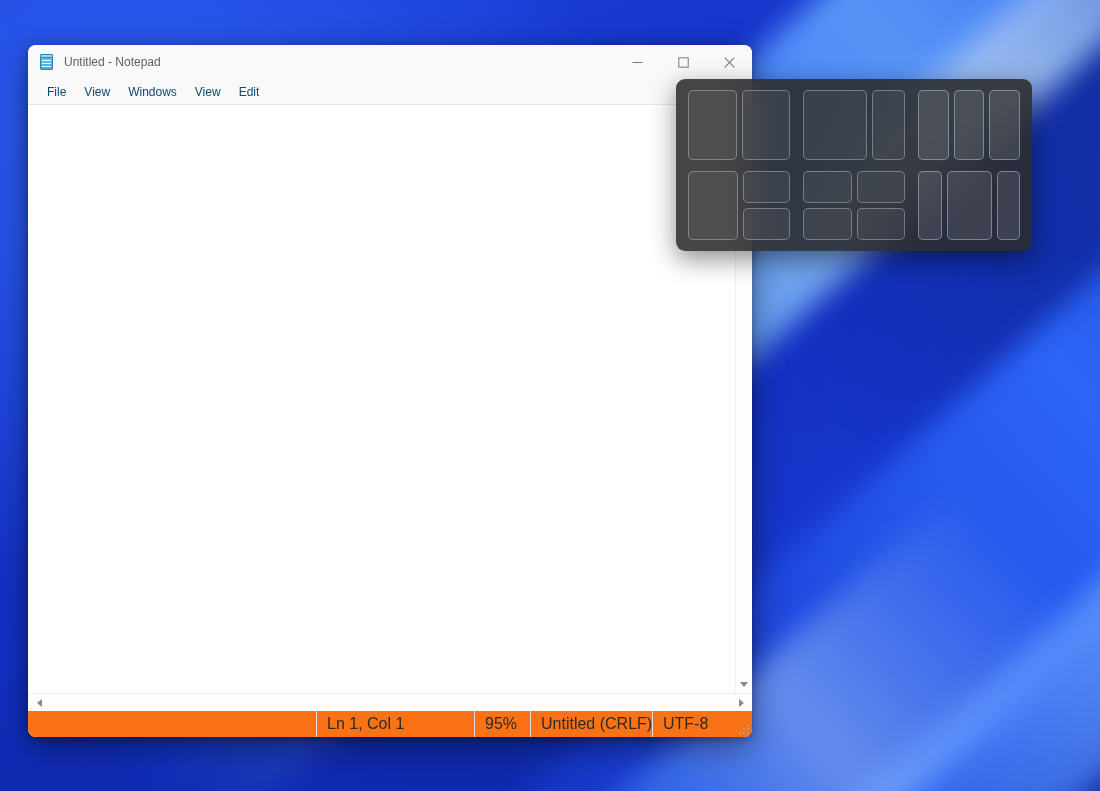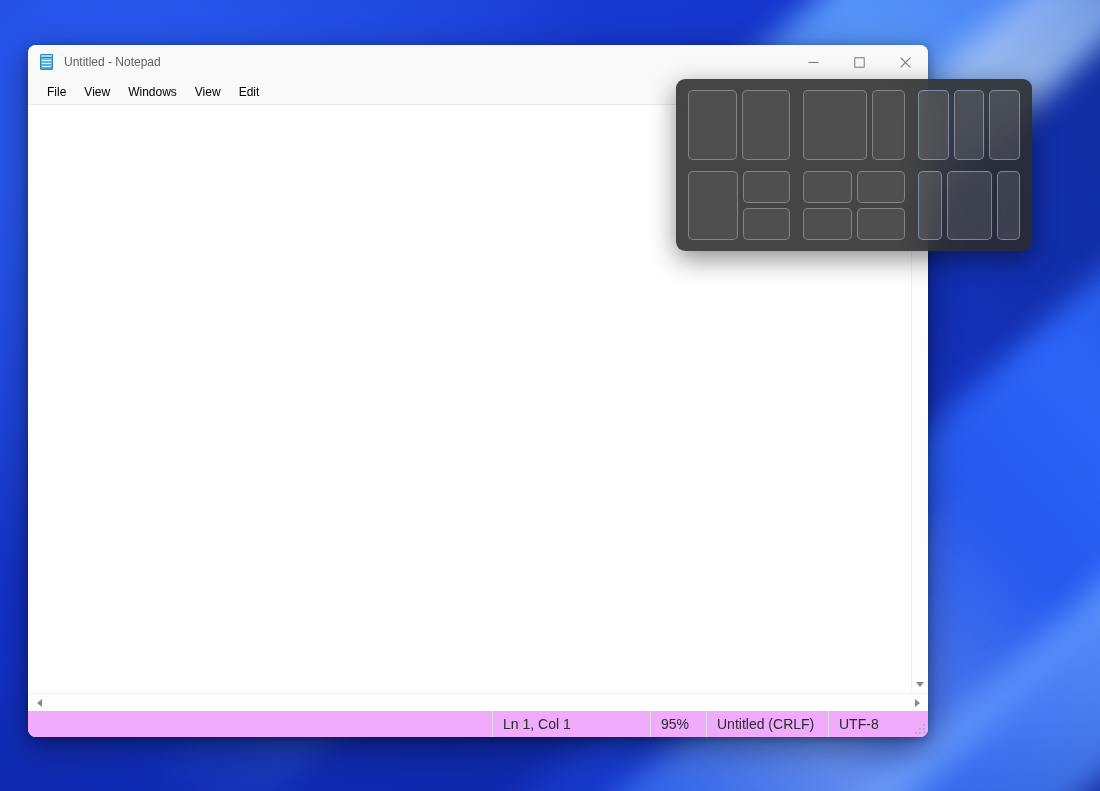--- a/index.html
+++ b/index.html
@@ -87,21 +87,21 @@
   .vig {
     inset: 0;
     background: radial-gradient(ellipse 120% 110% at 50% 45%, rgba(0,0,0,0) 55%, rgba(0,10,70,.45) 100%);
   }
 
   
   #notepad {
     position: absolute;
     left: 28px;
     top: 45px;
-    width: 900px;
+    width: 724px;
     height: 692px;
     background: #f3f3f3;
     border-radius: 8px;
     box-shadow: 0 10px 34px rgba(0,0,0,.42), 0 2px 8px rgba(0,0,0,.28);
     overflow: hidden;
     display: flex;
     flex-direction: column;
   }
 
   
@@ -181,21 +181,21 @@
     background: #f9f9f9;
     display: flex;
     align-items: center;
     padding-left: 10px;
     gap: 0;
     border-bottom: 1px solid #e7e7e7;
     flex: 0 0 auto;
   }
   .menu-item {
     font-size: 12px;
-    color: #000000;
+    color: #0c4a6e;
     padding: 3px 9px;
     line-height: 1;
     border-radius: 3px;
     cursor: default;
     white-space: nowrap;
   }
 
   
   .editor-wrap {
     flex: 1 1 auto;
@@ -259,24 +259,24 @@
   .hs-btn {
     width: 14px; height: 16px;
     display: flex;
     align-items: center;
     justify-content: center;
   }
 
   
   .statusbar {
     height: 26px;
-    background: #f0abfc;
+    background: #f97316;
     display: flex;
     align-items: stretch;
-    font-size: 14px;
+    font-size: 16px;
     color: #2b2b2b;
     flex: 0 0 auto;
     position: relative;
   }
   .sb-spacer { flex: 1 1 auto; border-right: 1px solid #e0e0e0; }
   .sb-cell {
     display: flex;
     align-items: center;
     padding: 0 10px;
     border-right: 1px solid #e0e0e0;

